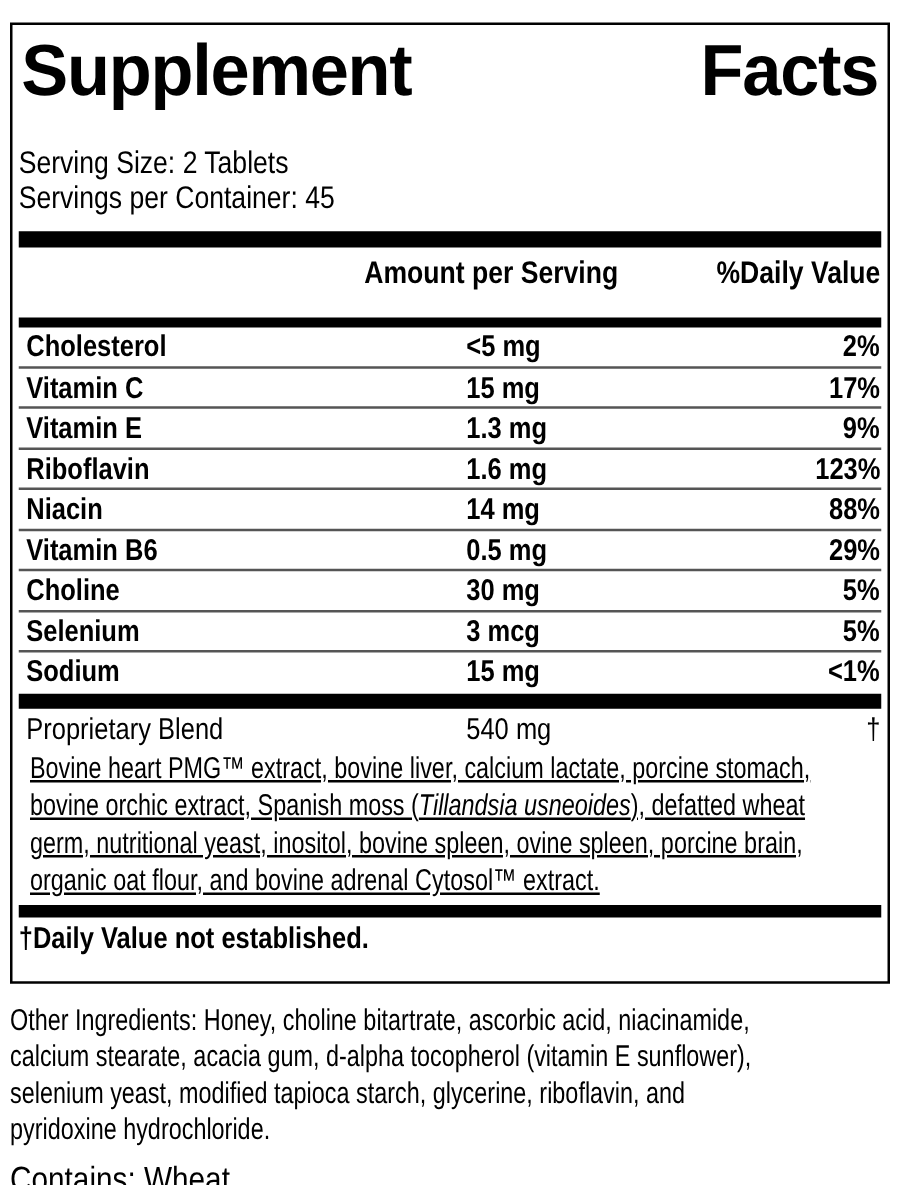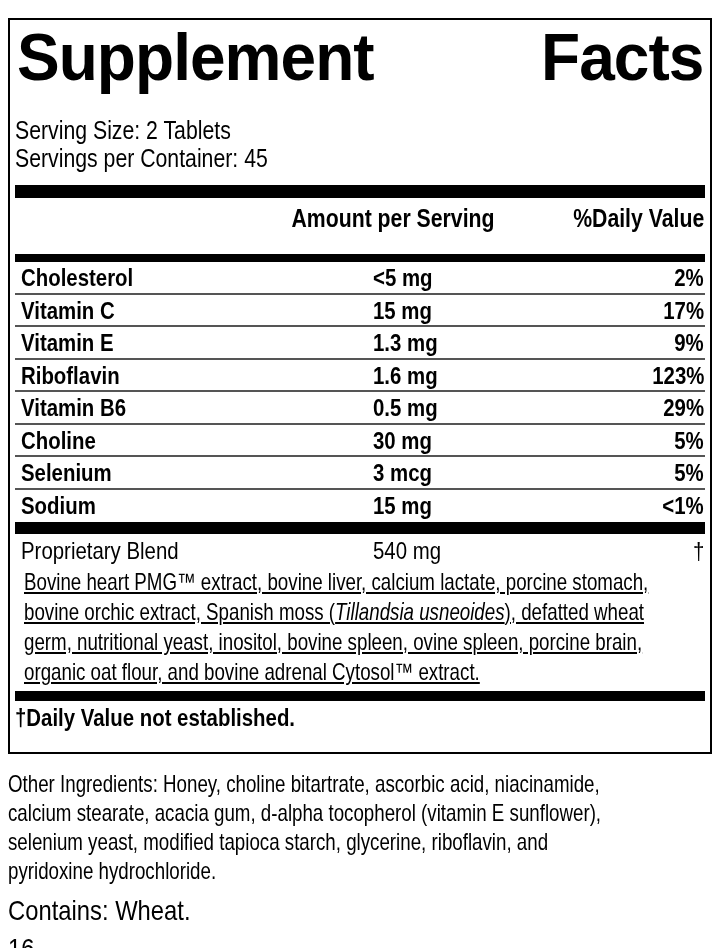--- a/index.html
+++ b/index.html
@@ -13,21 +13,21 @@
 
   
   .panel {
     border:2px solid #000;
     padding:0 5px;
     background:#fff;
   }
 
   .title {
     display:flex; justify-content:space-between; align-items:center;
-    font-weight:bold; font-size:66px; line-height:64px;
+    font-weight:bold; font-size:58px; line-height:64px;
     letter-spacing:-1px;
     padding:5px 2px 0 2px;
   }
   .title span { display:inline-block; transform:scaleX(.97); }
   .title .w1 { transform-origin:0 0; }
   .title .w2 { transform-origin:100% 0; }
 
   .servings { margin-top:27px; }
   .servings .line { height:28px; line-height:28px; font-size:25px; }
 
@@ -116,20 +116,25 @@
         <span class="cell name">Vitamin E</span>
         <span class="cell amount">1.3 mg</span>
         <span class="cell dv">9%</span>
       </div>
       <div class="row">
         <span class="cell name">Riboflavin</span>
         <span class="cell amount">1.6 mg</span>
         <span class="cell dv">123%</span>
       </div>
       <div class="row">
+        <span class="cell name">Niacin</span>
+        <span class="cell amount">14 mg</span>
+        <span class="cell dv">88%</span>
+      </div>
+      <div class="row">
         <span class="cell name">Vitamin B6</span>
         <span class="cell amount">0.5 mg</span>
         <span class="cell dv">29%</span>
       </div>
       <div class="row">
         <span class="cell name">Choline</span>
         <span class="cell amount">30 mg</span>
         <span class="cell dv">5%</span>
       </div>
       <div class="row">

